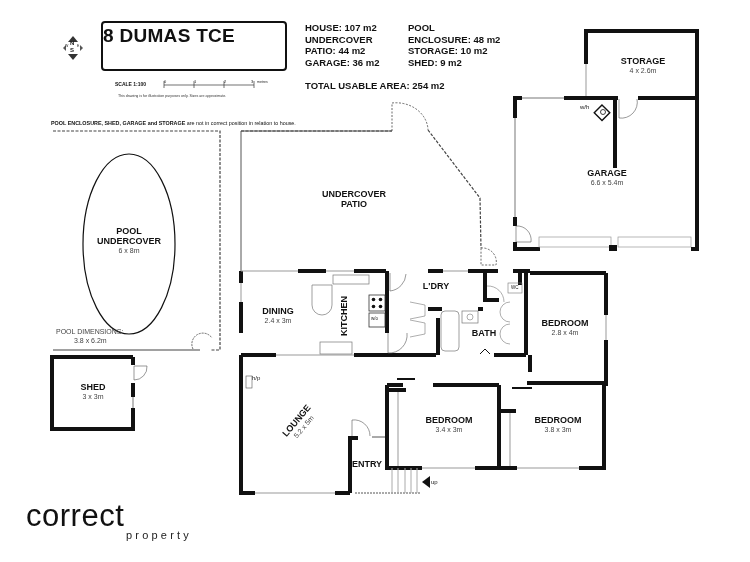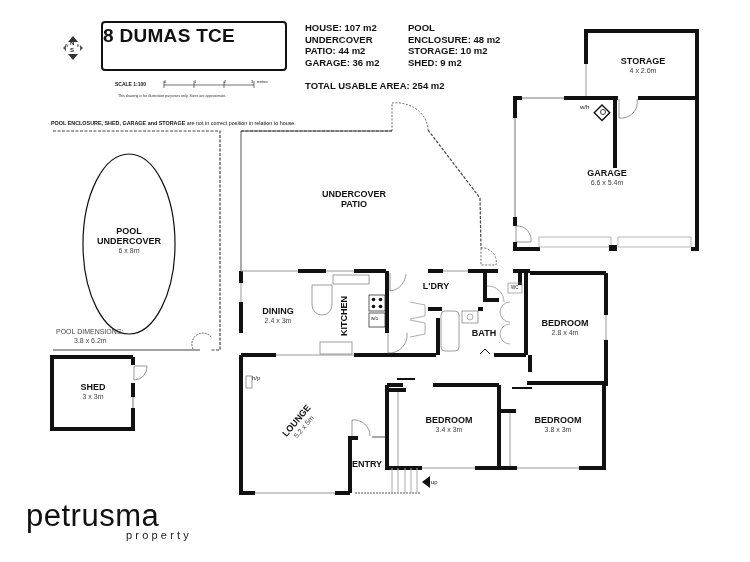--- a/index.html
+++ b/index.html
@@ -309,15 +309,15 @@
   <div class="nm">BEDROOM</div>
   <div class="dim">3.8 x 3m</div>
 </div>
 
 <div class="room" style="left:367px;top:459px;">
   <div class="nm">ENTRY</div>
 </div>
 <div class="small" style="left:431px;top:479px;font-size:6px;">up</div>
 
 <div class="logo">
-  <div class="brand">petrusma</div>
+  <div class="brand">correct</div>
   <div class="sub">property</div>
 </div>
 
 </body></html>

